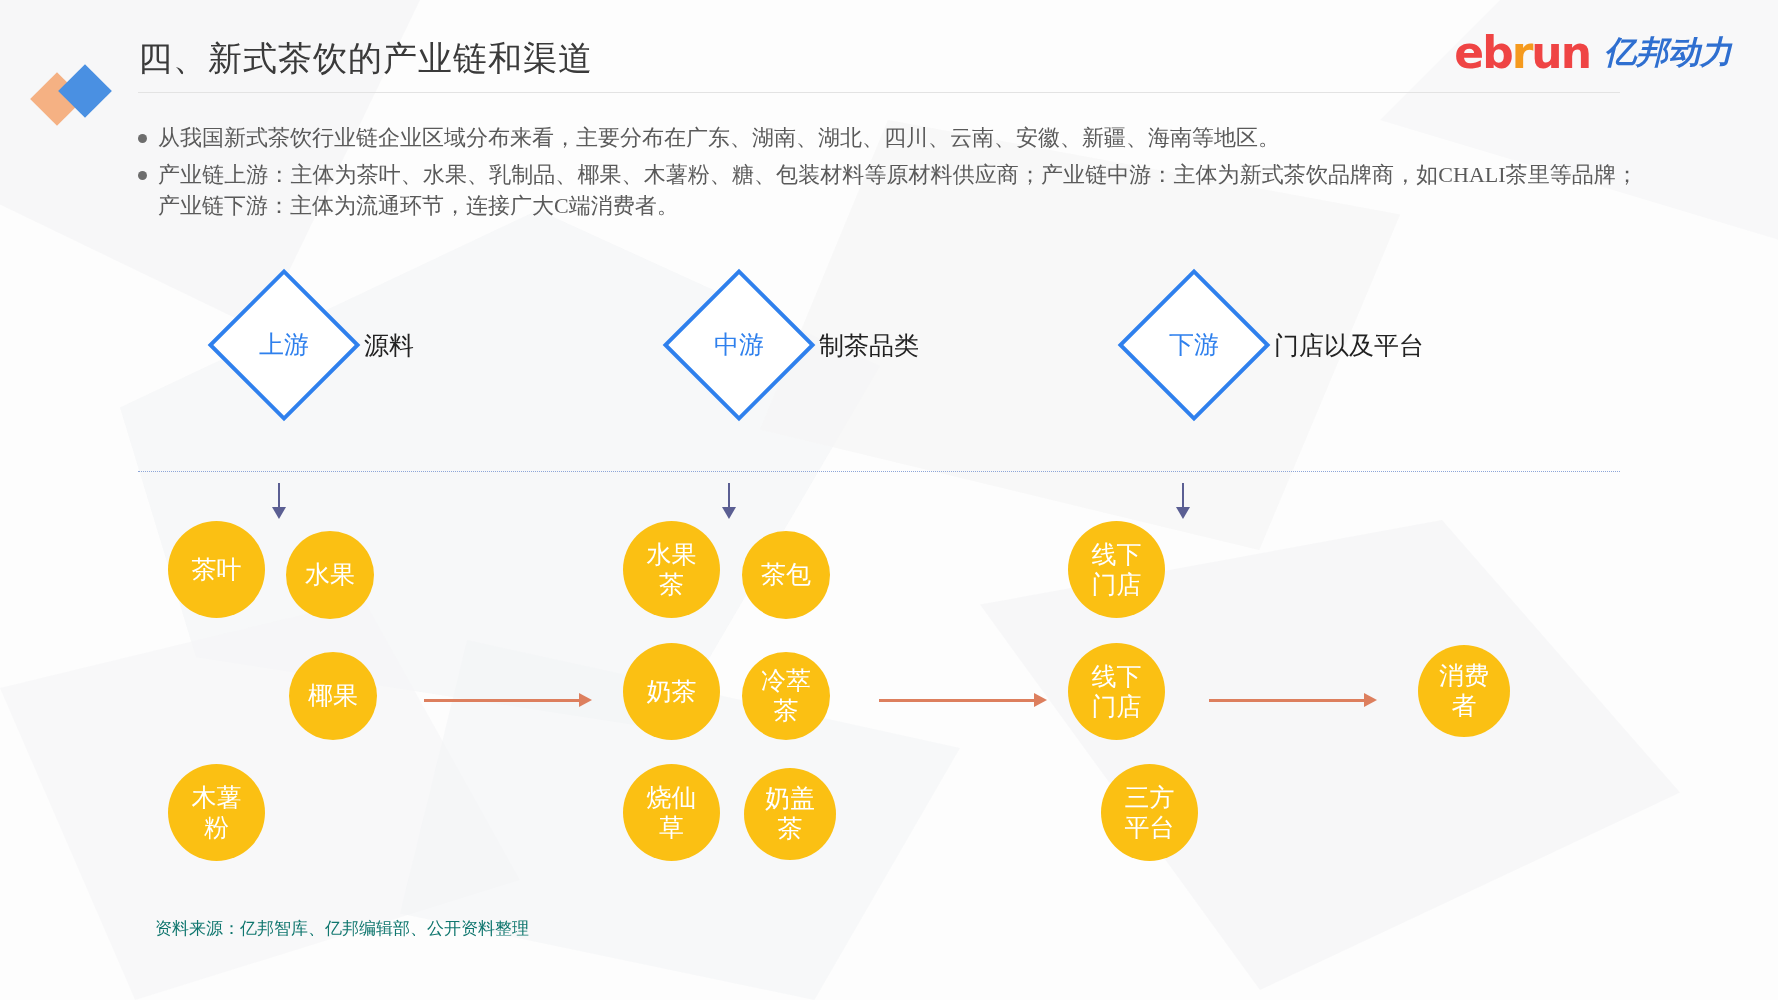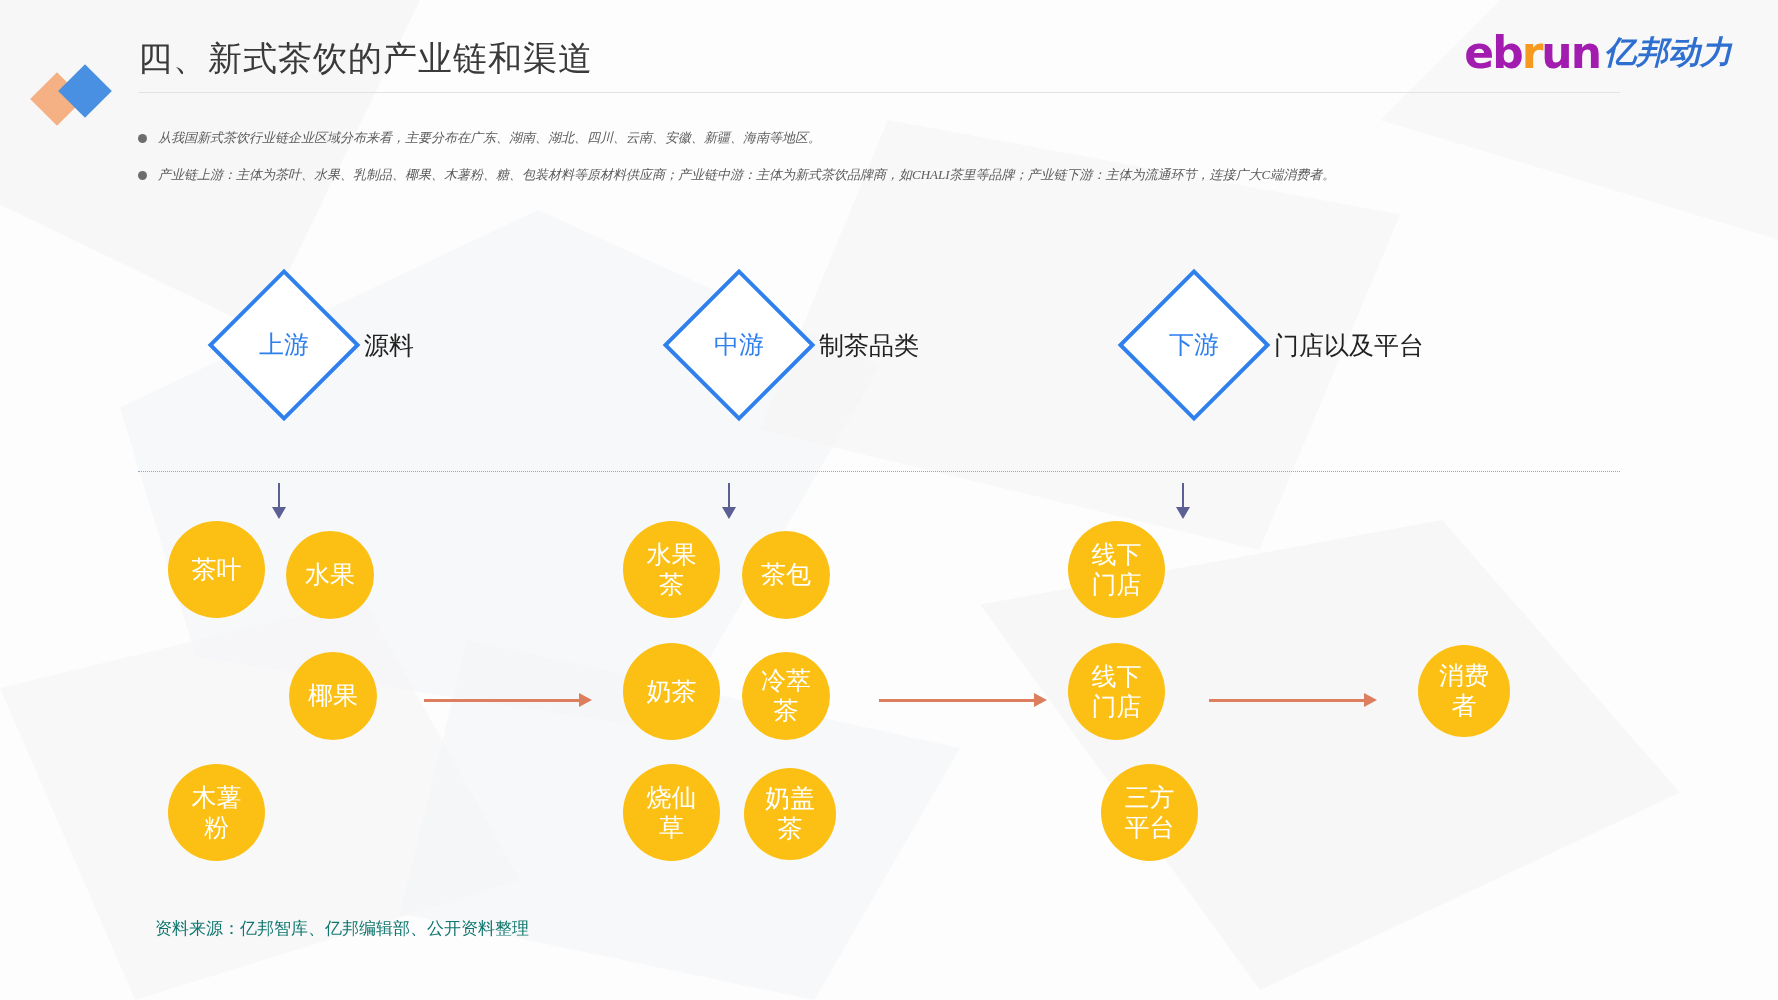--- a/index.html
+++ b/index.html
@@ -32,28 +32,28 @@
 
   .title{
     position:absolute;left:138px;top:36px;
     font-size:34px;color:#3a3a3a;letter-spacing:1px;
     font-family:"Liberation Serif","DejaVu Serif",serif;
   }
   .title-rule{position:absolute;left:138px;top:92px;width:1482px;height:1px;background:#e3e3e3;}
 
   .logo{position:absolute;right:46px;top:28px;height:50px;display:flex;align-items:center;}
   .logo-text{font-family:"DejaVu Sans","Liberation Sans",sans-serif;font-weight:bold;font-size:44px;letter-spacing:-2px;line-height:1;}
-  .logo-b{color:#a21caf;}
+  .logo-b{color:#ef4444;}
   .logo-r{color:#f59a1e;}
-  .logo-cn{color:#2f6fd0;font-size:32px;font-weight:bold;font-style:italic;margin-left:4px;font-family:"DejaVu Sans","Liberation Sans",sans-serif;}
+  .logo-cn{color:#2f6fd0;font-size:32px;font-weight:bold;font-style:italic;margin-left:14px;font-family:"DejaVu Sans","Liberation Sans",sans-serif;}
 
   .bullets{position:absolute;left:138px;top:122px;width:1500px;}
   .bullet{display:flex;align-items:flex-start;margin-bottom:6px;}
   .bullet-dot{width:9px;height:9px;border-radius:50%;background:#6d6d6d;margin-top:12px;margin-right:11px;flex:0 0 auto;}
-  .bullet-text{font-size:13px;line-height:31px;color:#5a5a5a;text-align:justify;font-style:italic;}
+  .bullet-text{font-size:22px;line-height:31px;color:#5a5a5a;text-align:justify;}
 
   .diamond-row{position:absolute;left:0;top:255px;width:100%;height:180px;}
   .dia-group{position:absolute;display:flex;align-items:center;}
   .diamond{
     width:100px;height:100px;border:4px solid #2f80ed;background:#ffffff;
     transform:rotate(45deg);
     display:flex;align-items:center;justify-content:center;
     flex:0 0 auto;
   }
   .diamond span{

